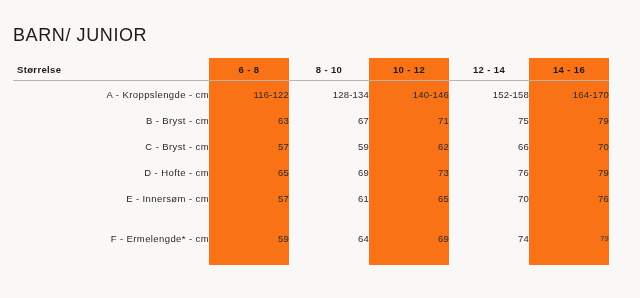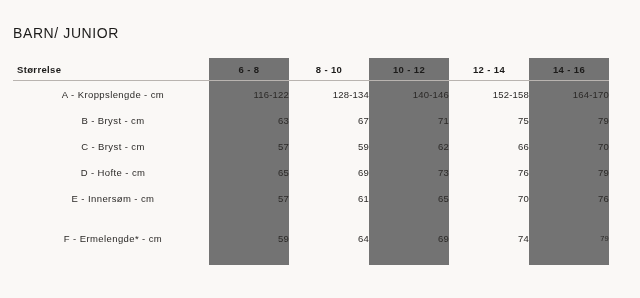--- a/index.html
+++ b/index.html
@@ -19,21 +19,21 @@
     position: relative;
     width: 640px;
     height: 298px;
     box-sizing: border-box;
   }
 
   .chart-title {
     position: absolute;
     left: 13px;
     top: 25px;
-    font-size: 14px;
+    font-size: 18px;
     font-weight: 400;
     letter-spacing: 0.6px;
     color: #1c1b1a;
     white-space: nowrap;
   }
 
   
   .size-table {
     position: absolute;
     left: 13px;
@@ -76,32 +76,32 @@
     height: 26px;
     border-bottom: 1px solid #cfcac6;
     font-size: 9.5px;
     color: #2b2927;
   }
   tbody tr.tall td {
     height: 54px;
   }
 
   td.label-cell {
-    text-align: center;
+    text-align: right;
     padding-left: 4px;
     letter-spacing: 0.4px;
     white-space: nowrap;
   }
   td.val-cell {
     text-align: right;
     letter-spacing: 0.2px;
   }
 
   
-  .band { background: #737373; }
+  .band { background: #f97316; }
 
   
   .small-val { font-size: 7.5px; }
 </style>
 </head>
 <body>
 
 <div class="page">
 
   <div class="chart-title">BARN/ JUNIOR</div>

